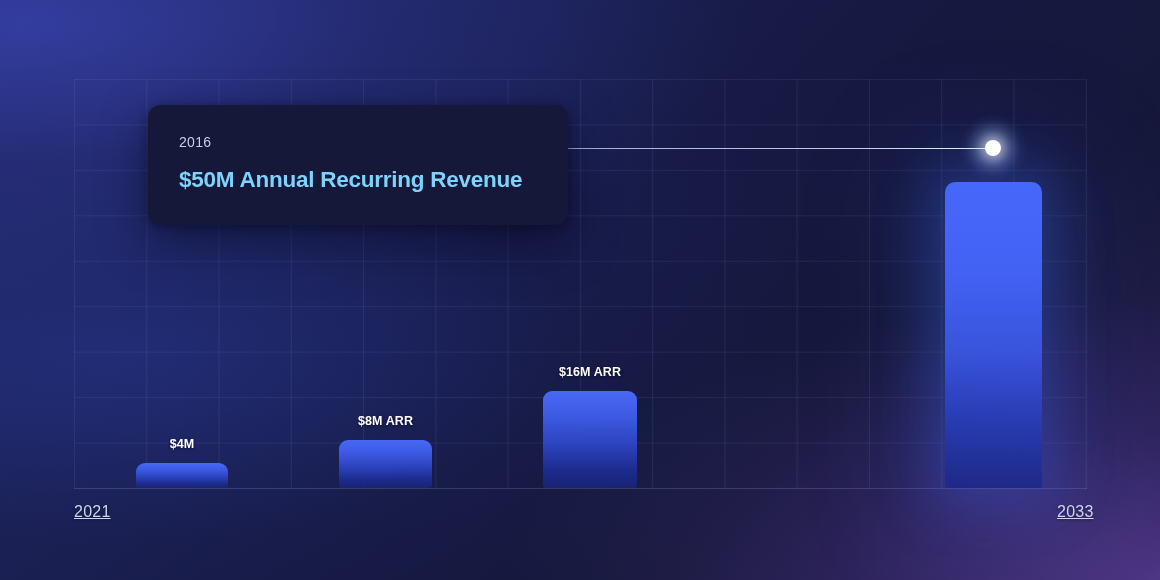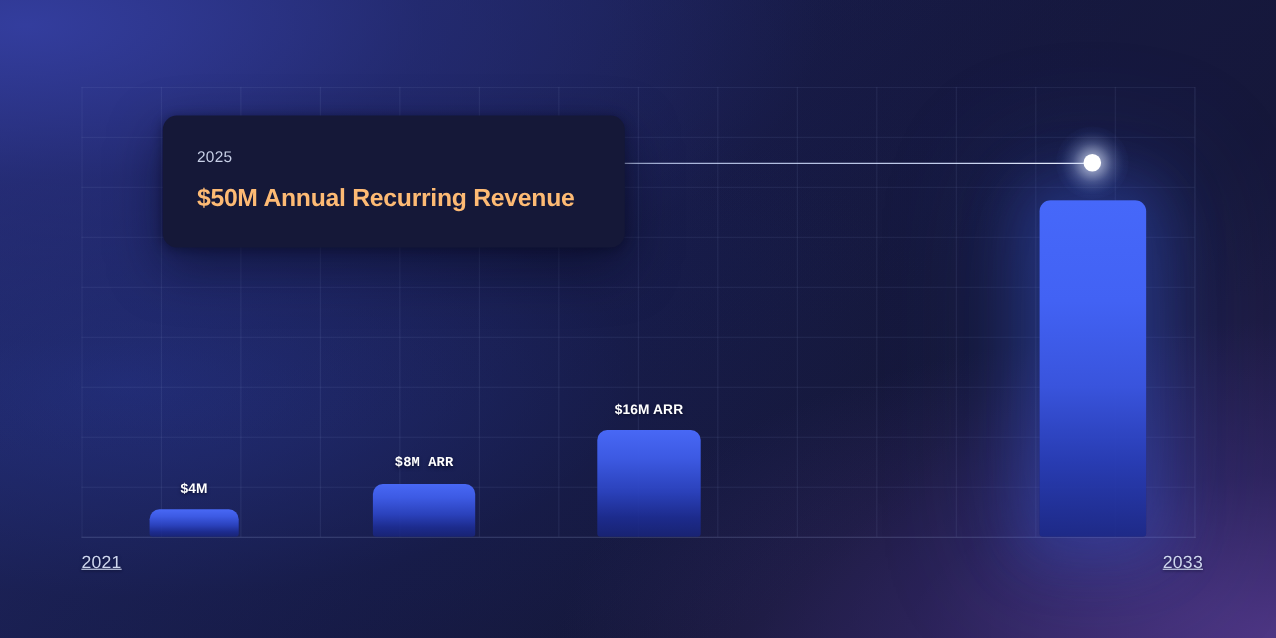--- a/index.html
+++ b/index.html
@@ -123,66 +123,66 @@
   }
   #card .year {
     color:#c7cfe6;
     font-size:14px;
     font-weight:400;
     letter-spacing:0.3px;
     line-height:1;
   }
   #card .headline {
     margin-top:19px;
-    color:#fdba74;
+    color:#7dd3fc;
     font-size:22.5px;
     font-weight:700;
     letter-spacing:-0.25px;
     line-height:1.1;
   }
 </style>
 </head>
 <body>
 
 <div id="stage">
 
   <div id="grid"></div>
   <div id="gridEdgeR"></div>
   <div id="baseline"></div>
 
   <div id="plot">
 
-    <div class="bar-wrap" style="left:136px; width:81px; height:25px;">
+    <div class="bar-wrap" style="left:136px; width:92px; height:25px;">
       <div class="bar" style="height:25px;"></div>
       <div class="bar-label" style="top:-26px;">$4M</div>
     </div>
 
     <div class="bar-wrap" style="left:339px; width:93px; height:48px;">
       <div class="bar" style="height:48px;"></div>
-      <div class="bar-label" style="top:-26px;font-family:Liberation Mono, monospace;">$8M ARR</div>
+      <div class="bar-label" style="top:-26px;">$8M ARR</div>
     </div>
 
     <div class="bar-wrap" style="left:543px; width:94px; height:97px;">
       <div class="bar" style="height:97px;"></div>
       <div class="bar-label" style="top:-26px;">$16M ARR</div>
     </div>
 
 
     <div class="bar-wrap" style="left:945px; width:97px; height:306px;">
       <div class="bar tall" style="height:306px;"></div>
       <div class="bar-label" style="top:-27px;"></div>
     </div>
 
   </div>
 
   <div id="connector"></div>
   <div id="dotGlow"></div>
   <div id="dot"></div>
 
   <div id="card">
-    <div class="year">2025</div>
+    <div class="year">2016</div>
     <div class="headline">$50M Annual Recurring Revenue</div>
   </div>
 
   <div class="axis-label" id="axisLeft">2021</div>
   <div class="axis-label" id="axisRight">2033</div>
 
 </div>
 
 </body></html>

